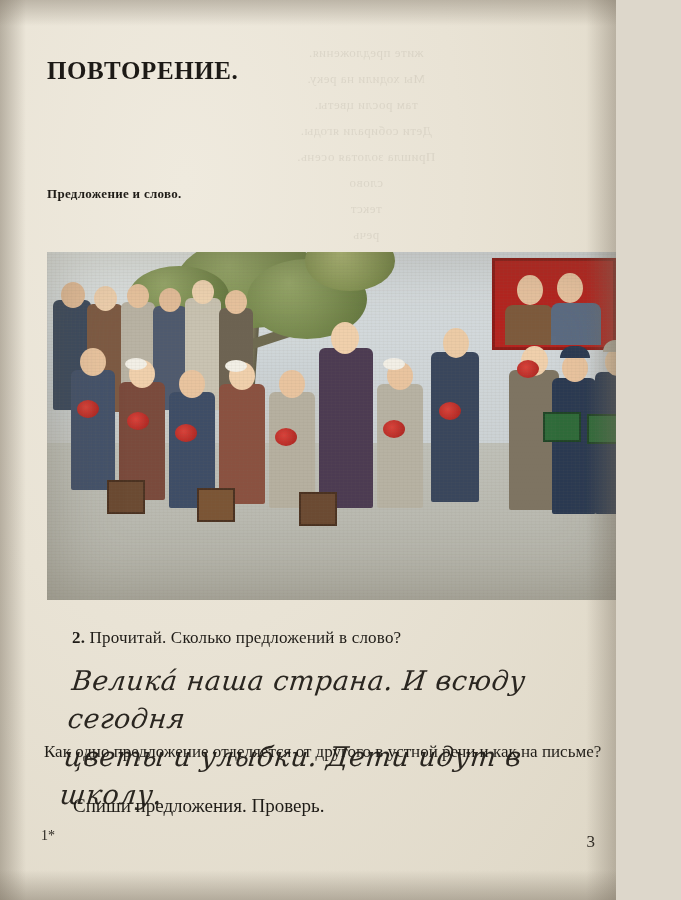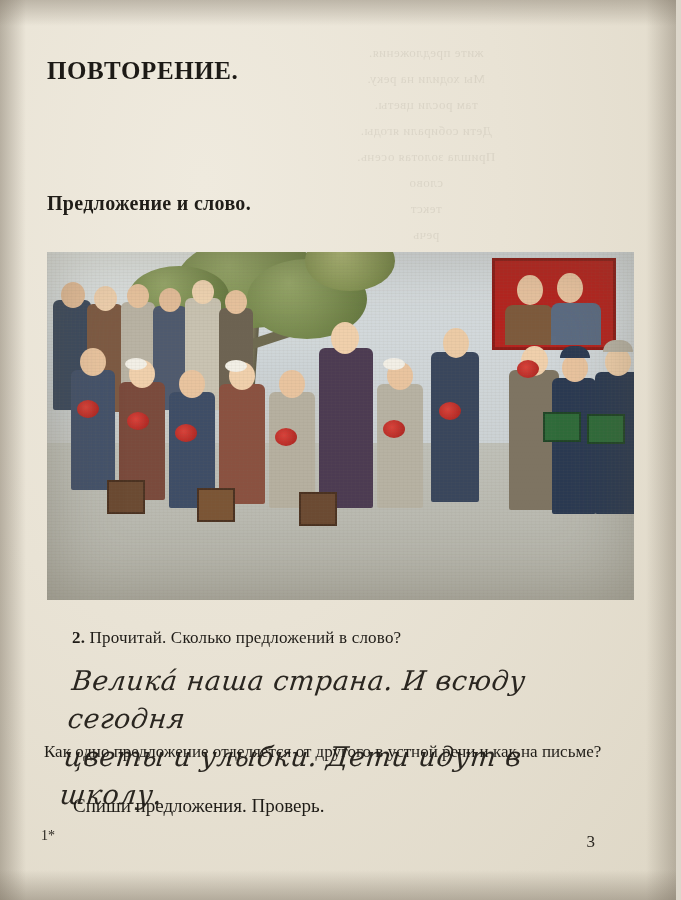--- a/index.html
+++ b/index.html
@@ -8,21 +8,21 @@
   }
   body {
     width: 681px;
     height: 900px;
     background: #ddd7cb;
     font-family: "Liberation Serif", serif;
     overflow: hidden;
   }
   .page {
     position: relative;
-    width: 676px;
+    width: 616px;
     height: 900px;
     background:
       radial-gradient(ellipse at 30% 20%, #efeade 0%, #e9e3d5 45%, #ded7c6 100%);
     overflow: hidden;
   }
   
   .bleed {
     position: absolute;
     right: 40px;
     top: 40px;
@@ -53,21 +53,21 @@
     top: 40px;
     font-size: 25px;
     font-weight: bold;
     letter-spacing: 0.6px;
     color: #1d1a16;
   }
   .subtitle {
     position: absolute;
     left: 47px;
     top: 175px;
-    font-size: 20px;
+    font-size: 13px;
     font-weight: bold;
     letter-spacing: 0.3px;
     color: #201d18;
   }
   .ex1 {
     position: absolute;
     left: 72px;
     top: 212px;
     font-size: 17px;
     color: #1f1c17;

